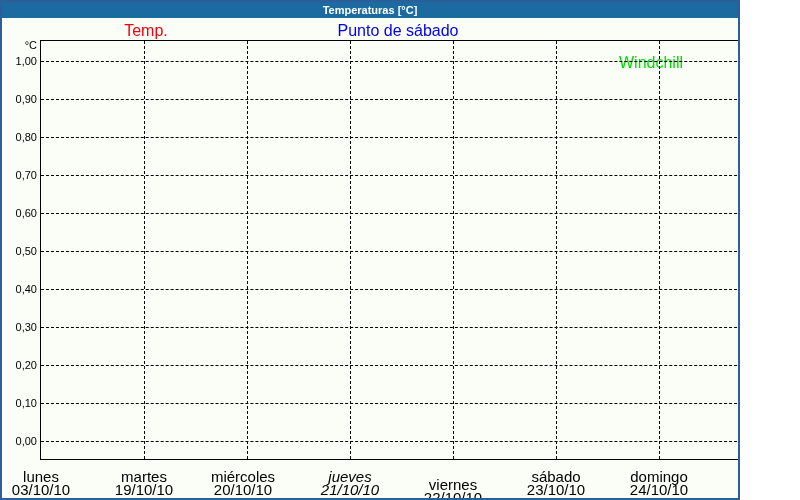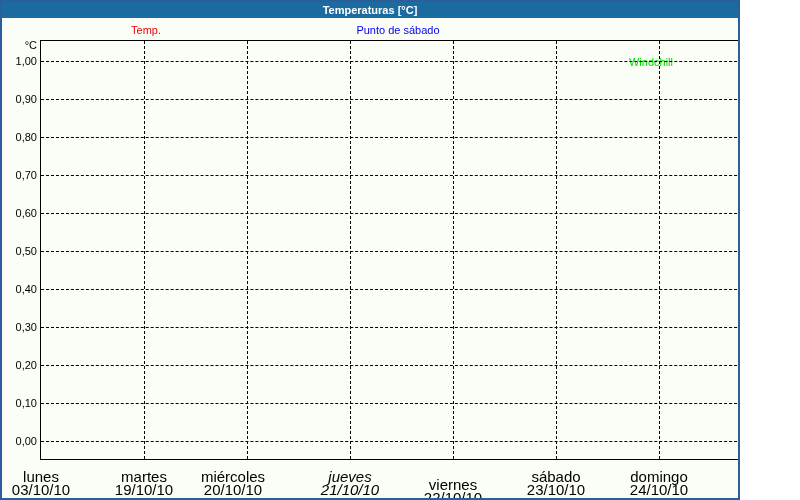--- a/index.html
+++ b/index.html
@@ -16,21 +16,21 @@
     position:absolute;left:0;top:0;right:0;
     height:16px;
     background:#1b6ba1;
     color:#ffffff;
     font-size:11px;font-weight:bold;
     text-align:center;line-height:16px;
   }
   .legend-item{
     position:absolute;top:22px;
     transform:translateX(-50%);
-    font-size:11px;line-height:13px;
+    font-size:16px;line-height:13px;
     white-space:nowrap;
   }
   .legend-temp{left:144px;}
   .legend-dew{left:396px;}
   .legend-windchill{left:649px;margin-top:32px;}
   .plot{
     position:absolute;
     left:38px;top:38px;
     width:721px;height:418px;
     border:1px solid #000000;
@@ -113,21 +113,21 @@
       <div class="vgrid" style="left: 515px;"></div>
       <div class="vgrid" style="left: 618px;"></div>
       <div class="xlabel" style="left: 0px;">
         <div>lunes</div>
         <div>03/10/10</div>
       </div>
       <div class="xlabel" style="left: 103px; text-align: center;">
         <div>martes</div>
         <div>19/10/10</div>
       </div>
-      <div class="xlabel" style="left: 192px;">
+      <div class="xlabel" style="left: 202px;">
         <div>miércoles</div>
         <div>20/10/10</div>
       </div>
       <div class="xlabel" style="left: 309px; font-style: italic;">
         <div>jueves</div>
         <div>21/10/10</div>
       </div>
       <div class="xlabel" style="left: 412px; margin-top: 8px;">
         <div>viernes</div>
         <div>22/10/10</div>

